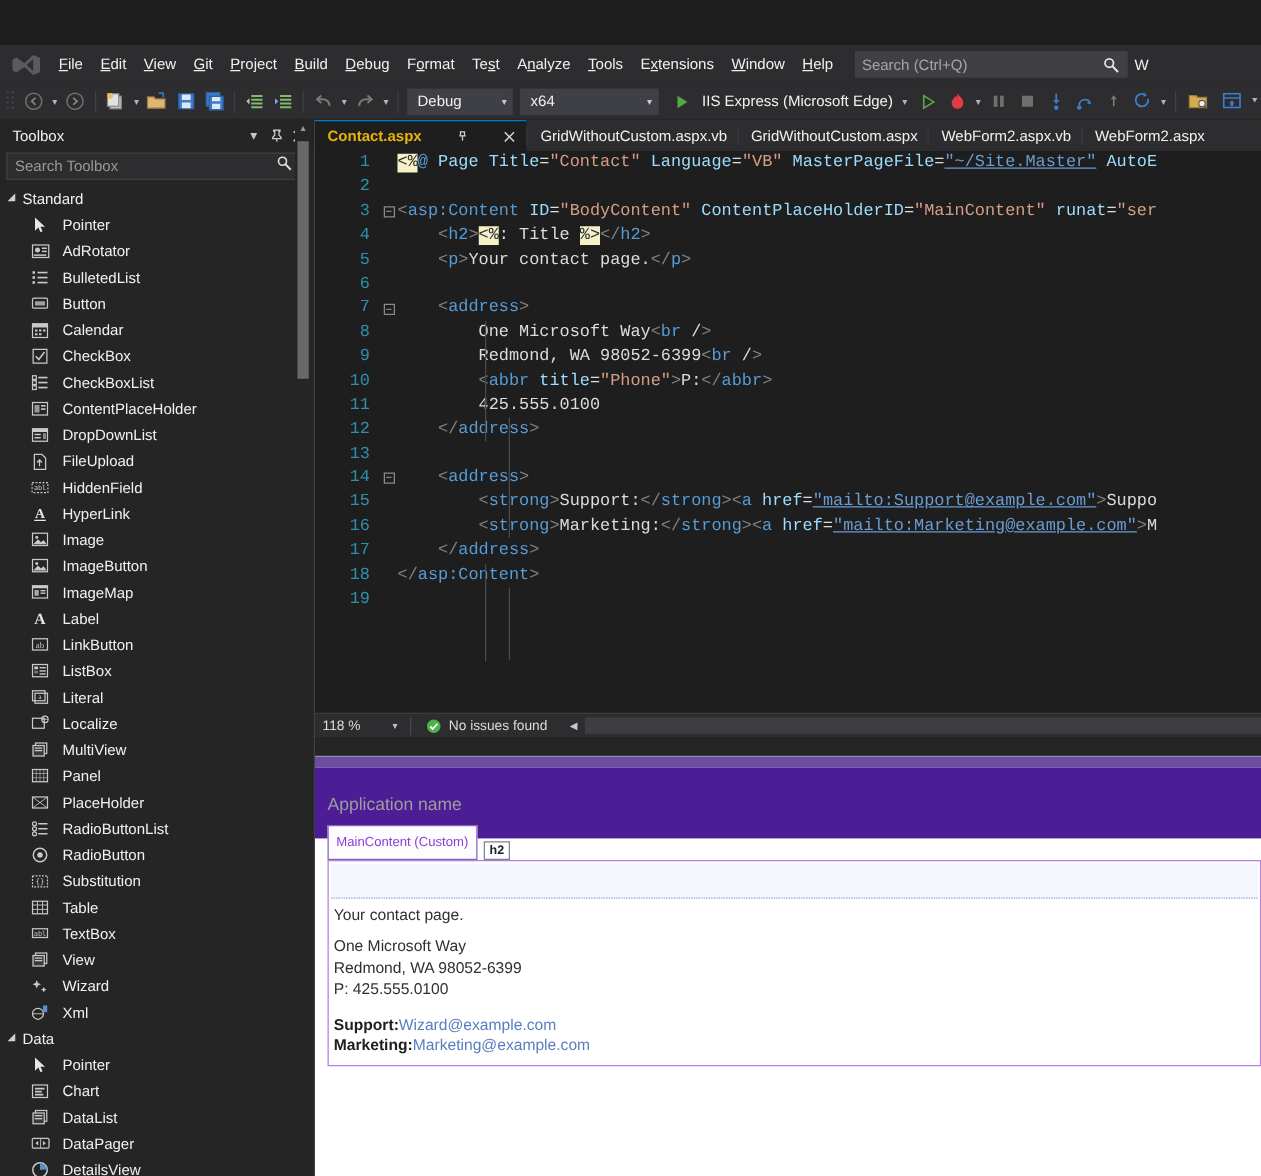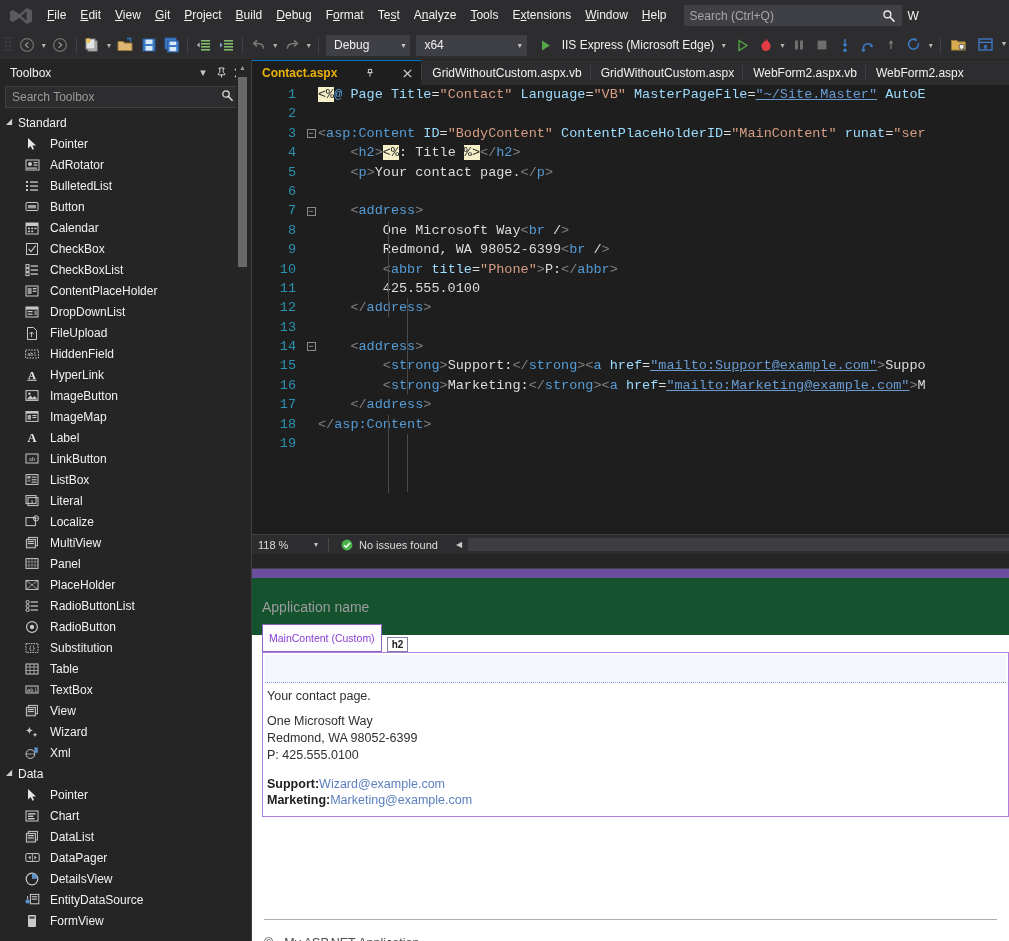--- a/index.html
+++ b/index.html
@@ -18,20 +18,21 @@
   }
 
   
   .menubar {
     height: 31px;
     background: #2d2d30;
     display: flex;
     align-items: center;
     padding-left: 4px;
     position: relative;
+    margin-top: 36px;
   }
   .vs-logo {
     width: 26px; height: 20px;
     margin: 0 6px 0 4px;
     display: flex; align-items: center; justify-content: center;
   }
   .menu-item {
     color: #f1f1f1;
     font-size: 12px;
     padding: 4px 7px;
@@ -349,21 +350,21 @@
     background: #ffffff;
     position: relative;
     overflow: hidden;
     border-top: 1px solid #3f3f46;
   }
   .dz-band {
     height: 9px;
     background: #6d4d9e;
   }
   .dz-header {
-    background: #14532d;
+    background: #4c1d95;
     height: 57px;
     display: flex;
     align-items: center;
     padding-left: 10px;
   }
   .dz-appname {
     color: #9d9d9d;
     font-size: 14px;
     font-family: "Liberation Sans", sans-serif;
   }
@@ -828,20 +829,30 @@
             <span>HiddenField</span>
           </div>
           <div class="tbx-item">
             <span class="tbx-icon">
               <svg width="14" height="14" viewBox="0 0 14 14">
                 <text x="7" y="10.5" font-size="11" fill="#e6e6e6" text-anchor="middle" font-family="serif" font-weight="bold">A</text>
                 <line x1="2.4" y1="12.2" x2="11.6" y2="12.2" stroke="#e6e6e6" stroke-width="1"></line>
               </svg>
             </span>
             <span>HyperLink</span>
+          </div>
+          <div class="tbx-item">
+            <span class="tbx-icon">
+              <svg width="14" height="13" viewBox="0 0 14 13">
+                <rect x="1" y="1.6" width="12" height="9.8" fill="none" stroke="#c9c9c9"></rect>
+                <circle cx="4.4" cy="4.8" r="1.2" fill="#c9c9c9"></circle>
+                <path d="M1.6 10.4 L5.4 6.4 L7.8 8.8 L9.8 7 L12.4 10.4 Z" fill="#c9c9c9"></path>
+              </svg>
+            </span>
+            <span>Image</span>
           </div>
           <div class="tbx-item">
             <span class="tbx-icon">
               <svg width="14" height="13" viewBox="0 0 14 13">
                 <rect x="1" y="1.6" width="12" height="9.8" fill="none" stroke="#c9c9c9"></rect>
                 <circle cx="4.4" cy="4.8" r="1.2" fill="#c9c9c9"></circle>
                 <path d="M1.6 10.4 L5.4 6.4 L7.8 8.8 L9.8 7 L12.4 10.4 Z" fill="#c9c9c9"></path>
               </svg>
             </span>
             <span>ImageButton</span>

